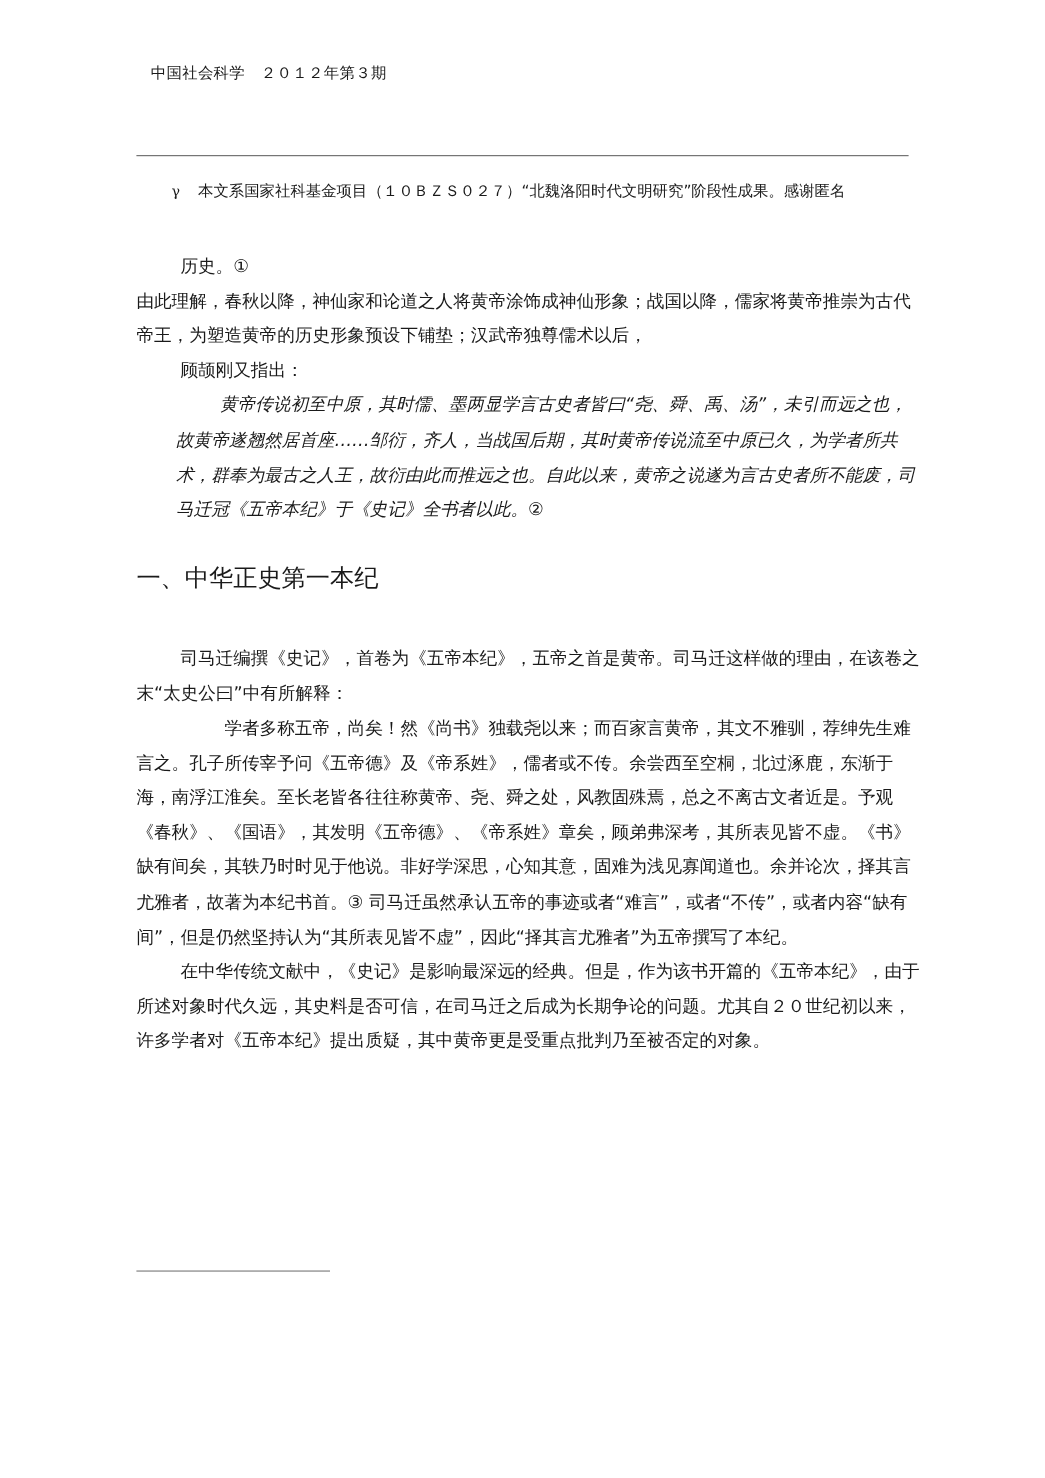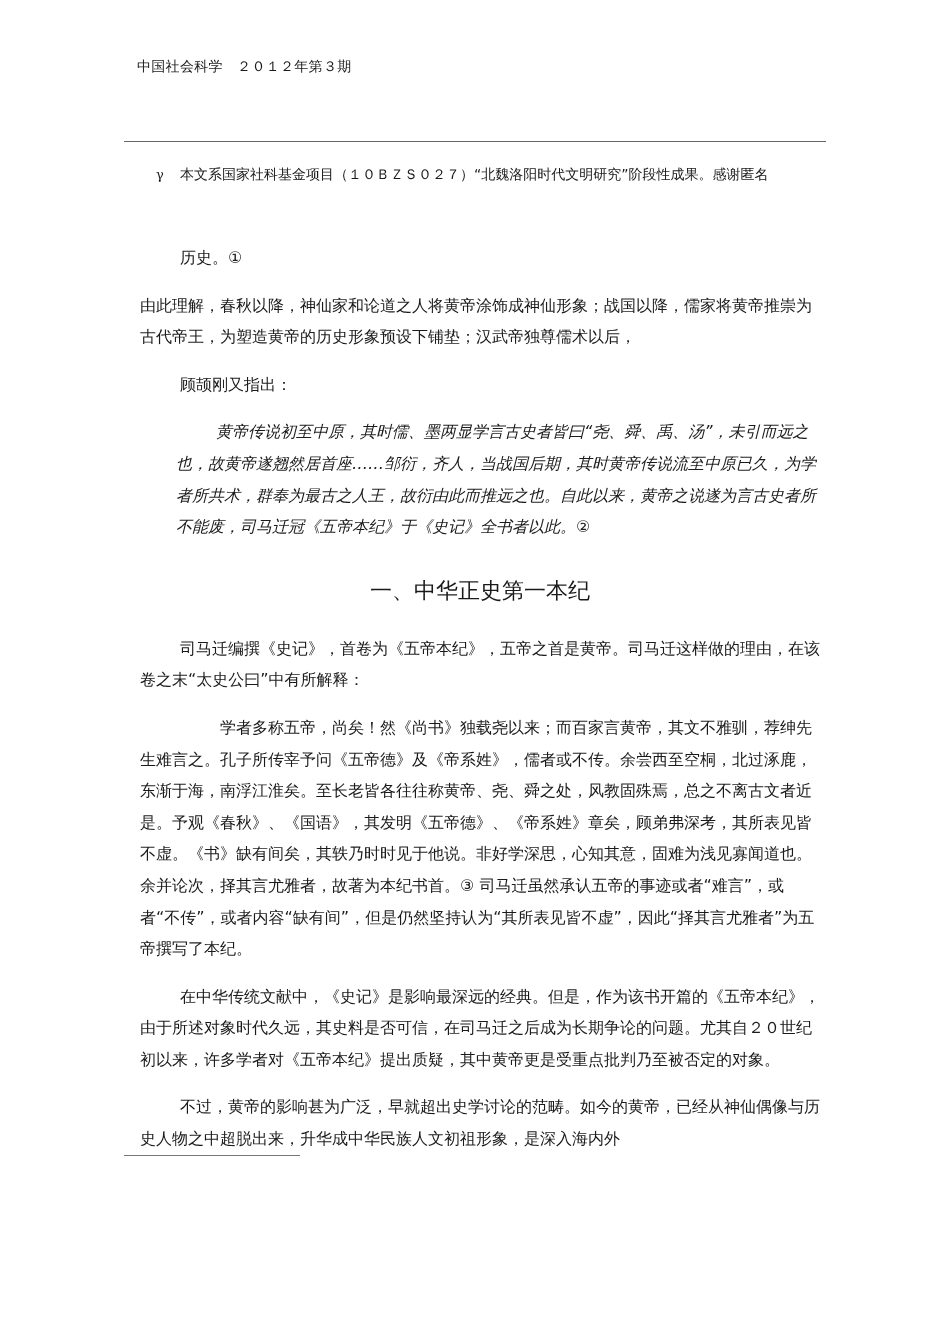--- a/index.html
+++ b/index.html
@@ -4,25 +4,25 @@
 <style>
   html, body { margin: 0; padding: 0; background: #ffffff; }
   body { width: 950px; height: 1344px; position: relative; overflow: hidden;
          font-family: "DejaVu Sans", "Liberation Sans", sans-serif; color: #1a1a1a; }
   .header { position: absolute; left: 137px; top: 58px; font-size: 14px; letter-spacing: 0.3px; }
   .rule-top { position: absolute; left: 124px; top: 141px; width: 702px; height: 0; border-top: 1.5px solid #666; }
   .footnote { position: absolute; left: 156px; top: 160px; width: 680px; font-size: 14px; line-height: 28px; }
   .footnote .mark { display: inline-block; width: 24px; font-family: "DejaVu Serif", serif; font-size: 13px; }
   .footnote .cont { padding-left: 20px; }
   .body { position: absolute; left: 124px; top: 226px; width: 712px; font-size: 16px; line-height: 31.6px; }
-  .p { margin: 16px; }
+  .p { margin: 0; }
   .indent { text-indent: 40px; }
   .quote { padding-left: 36px; }
   .quote .first { text-indent: 40px; font-style: italic; }
-  .heading { text-align: center; font-size: 22px; margin: 28px 0 22px 0; line-height: 40px; }
+  .heading { font-size: 22px; margin: 28px 0 36px 0; line-height: 40px; }
   .rule-bottom { position: absolute; left: 124px; top: 1155px; width: 176px; height: 0; border-top: 1.5px solid #777; }
 </style>
 </head>
 <body>
 
 <div class="header">中国社会科学　２０１２年第３期</div>
 <div class="rule-top"></div>
 
 <div class="footnote">
   <div><span class="mark">γ</span><span>本文系国家社科基金项目（１０ＢＺＳ０２７）“北魏洛阳时代文明研究”阶段性成果。感谢匿名</span></div>
@@ -32,16 +32,15 @@
   <p class="p indent">历史。①</p>
   <p class="p">由此理解，春秋以降，神仙家和论道之人将黄帝涂饰成神仙形象；战国以降，儒家将黄帝推崇为古代帝王，为塑造黄帝的历史形象预设下铺垫；汉武帝独尊儒术以后，</p>
   <p class="p indent">顾颉刚又指出：</p>
   <div class="quote">
     <p class="p first">黄帝传说初至中原，其时儒、墨两显学言古史者皆曰“尧、舜、禹、汤”，未引而远之也，故黄帝遂翘然居首座……邹衍，齐人，当战国后期，其时黄帝传说流至中原已久，为学者所共术，群奉为最古之人王，故衍由此而推远之也。自此以来，黄帝之说遂为言古史者所不能废，司马迁冠《五帝本纪》于《史记》全书者以此。②</p>
   </div>
   <div class="heading">一、中华正史第一本纪</div>
   <p class="p indent">司马迁编撰《史记》，首卷为《五帝本纪》，五帝之首是黄帝。司马迁这样做的理由，在该卷之末“太史公曰”中有所解释：</p>
   <p class="p" style="text-indent:80px">学者多称五帝，尚矣！然《尚书》独载尧以来；而百家言黄帝，其文不雅驯，荐绅先生难言之。孔子所传宰予问《五帝德》及《帝系姓》，儒者或不传。余尝西至空桐，北过涿鹿，东渐于海，南浮江淮矣。至长老皆各往往称黄帝、尧、舜之处，风教固殊焉，总之不离古文者近是。予观《春秋》、《国语》，其发明《五帝德》、《帝系姓》章矣，顾弟弗深考，其所表见皆不虚。《书》缺有间矣，其轶乃时时见于他说。非好学深思，心知其意，固难为浅见寡闻道也。余并论次，择其言尤雅者，故著为本纪书首。③ 司马迁虽然承认五帝的事迹或者“难言”，或者“不传”，或者内容“缺有间”，但是仍然坚持认为“其所表见皆不虚”，因此“择其言尤雅者”为五帝撰写了本纪。</p>
   <p class="p indent">在中华传统文献中，《史记》是影响最深远的经典。但是，作为该书开篇的《五帝本纪》，由于所述对象时代久远，其史料是否可信，在司马迁之后成为长期争论的问题。尤其自２０世纪初以来，许多学者对《五帝本纪》提出质疑，其中黄帝更是受重点批判乃至被否定的对象。</p>
-  <p class="p indent">不过，黄帝的影响甚为广泛，早就超出史学讨论的范畴。如今的黄帝，已经从神仙偶像与历史人物之中超脱出来，升华成中华民族人文初祖形象，是深入海内外</p>
 </div>
 
 <div class="rule-bottom"></div>
 
 </body></html>

